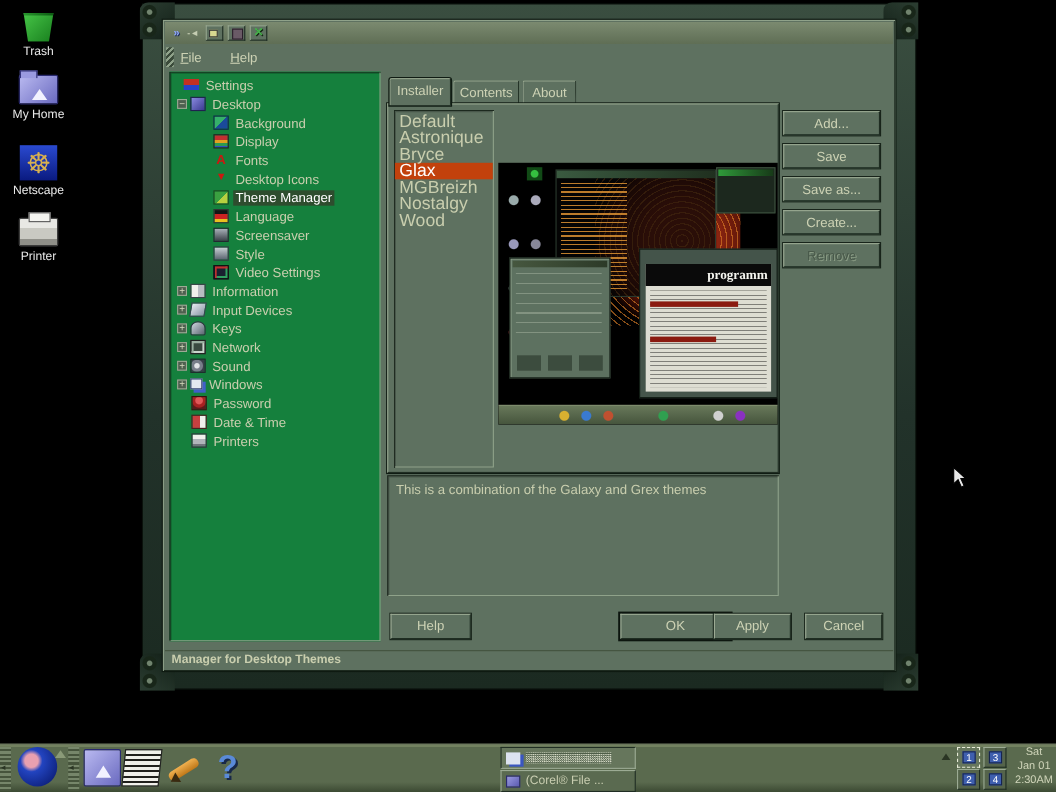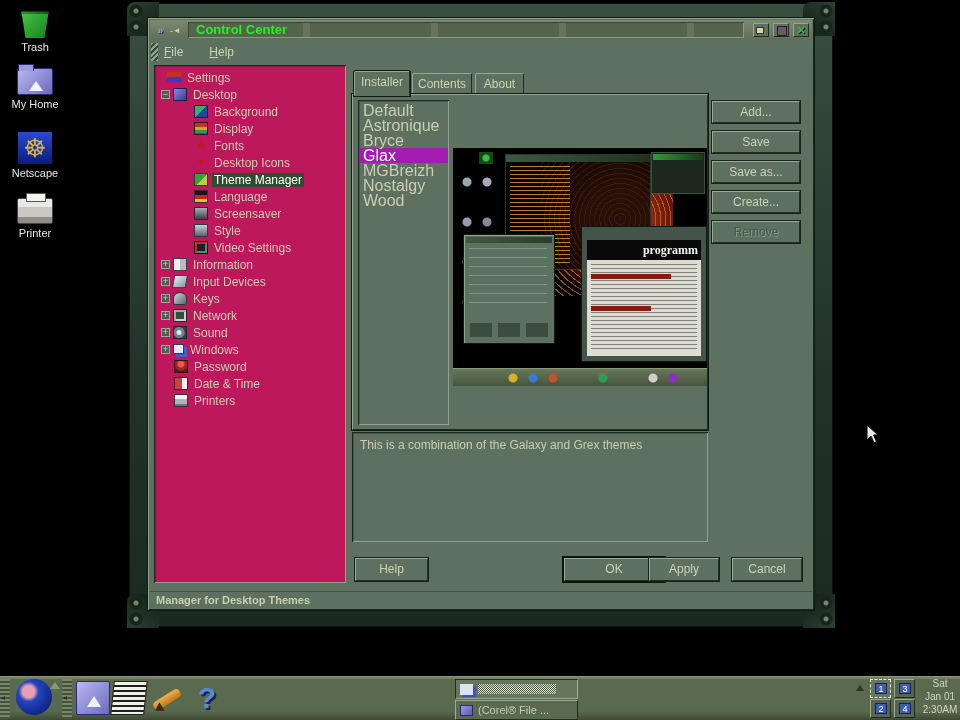--- a/index.html
+++ b/index.html
@@ -50,21 +50,21 @@
 
   .menubar { position:absolute; left:2px; top:24px; right:2px; height:20px; display:flex; align-items:center; }
   .grip { width:7px; height:18px; margin:0 6px 0 1px;
           background:repeating-linear-gradient(135deg,#8fa28a 0 2px,#3a4a3a 2px 4px); }
   .menu-item { display:inline-block; color:#cdd2b4; font-size:12px; margin-right:26px; }
   .menu-item::first-letter { text-decoration:underline; }
 
   .body { position:absolute; left:0; top:46px; right:0; bottom:20px; }
 
   
-  .tree-panel { position:absolute; left:6px; top:1px; width:192px; height:518px; background:#be185d;
+  .tree-panel { position:absolute; left:6px; top:1px; width:192px; height:518px; background:#15803d;
                 box-shadow:inset 1px 1px 0 #1c291e, inset -1px -1px 0 #8fa28a, inset 2px 2px 0 rgba(0,0,0,.25);
                 padding:4px 0 0 3px; overflow:hidden; }
   .tree-row { height:17px; display:flex; align-items:center; white-space:nowrap; }
   .tree-row.lvl0 { padding-left:10px; }
   .tree-row.lvl1 { padding-left:4px; }
   .tree-row.lvl2 { padding-left:37px; }
   .expander { width:9px; height:9px; flex:none; margin-right:3px; background:#4e604f; border:1px solid #9cab94;
               color:#d6dbbf; font-size:9px; line-height:7px; text-align:center; }
   .exspace { width:13px; flex:none; }
   .ticon { width:14px; height:13px; flex:none; margin-right:4px; font-size:10px; line-height:12px; text-align:center; font-weight:bold; }
@@ -95,21 +95,21 @@
 
   
   .tab { position:absolute; height:22px; top:9px; background:#5e7160; border:1px solid; border-color:#97a78f #1f2d22 transparent #97a78f;
          color:#cdd2b4; font-size:12px; text-align:center; line-height:21px; border-radius:2px 2px 0 0; }
   .tab.active { top:7px; height:25px; z-index:3; box-shadow:0 0 0 1px #101c13; }
   .tab-frame { position:absolute; left:204px; top:30px; width:356px; height:336px; background:#5e7160;
                border:1px solid; border-color:#97a78f #1f2d22 #1f2d22 #97a78f; box-shadow:0 0 0 1px #101c13; z-index:1; }
   .theme-list { position:absolute; left:5px; top:5px; width:91px; height:325px; background:#5e7160;
                 box-shadow:inset 1px 1px 0 #1c291e, inset -1px -1px 0 #8fa28a, inset 2px 2px 0 rgba(0,0,0,.22); padding:3px 1px; }
   .theme-item { height:15px; color:#c9ceae; font-size:16px; line-height:15px; padding-left:4px; white-space:nowrap; }
-  .theme-item.sel { background:#a21caf; color:#ffffff; }
+  .theme-item.sel { background:#c2410c; color:#ffffff; }
 
   
   .preview { position:absolute; left:100px; top:53px; width:254px; height:238px; background:#000; overflow:hidden; }
   .pv { position:absolute; }
   .pv-xlogo { left:26px; top:4px; width:14px; height:12px; background:radial-gradient(circle,#35c040 0 3px,#114a16 4px); }
   .pv-icons { left:4px; top:22px; width:40px; height:190px;
       background-image:radial-gradient(circle at 10px 12px,#9aa 0 4px,transparent 5px),radial-gradient(circle at 30px 12px,#aab 0 4px,transparent 5px),
       radial-gradient(circle at 10px 52px,#99b 0 4px,transparent 5px),radial-gradient(circle at 30px 52px,#889 0 4px,transparent 5px),
       radial-gradient(circle at 10px 92px,#8a9 0 4px,transparent 5px),radial-gradient(circle at 10px 132px,#a44 0 4px,transparent 5px); }
   .pv-redart { left:88px; top:8px; width:132px; height:140px;
@@ -216,21 +216,20 @@
 <div class="window">
   <div class="corner c-tl"></div>
   <div class="corner c-tr"></div>
   <div class="corner c-bl"></div>
   <div class="corner c-br"></div>
 
   <div class="win-inner">
     <div class="titlebar">
       <span class="tb-glyph g1">»</span>
       <span class="tb-glyph g2">-◄</span>
-      <div class="title-field">Control Center</div>
       <div class="tb-btn tb-min"></div>
       <div class="tb-btn tb-max"></div>
       <div class="tb-btn tb-close">✕</div>
     </div>
 
     <div class="menubar">
       <div class="grip"></div>
       <span class="menu-item">File</span>
       <span class="menu-item">Help</span>
     </div>

